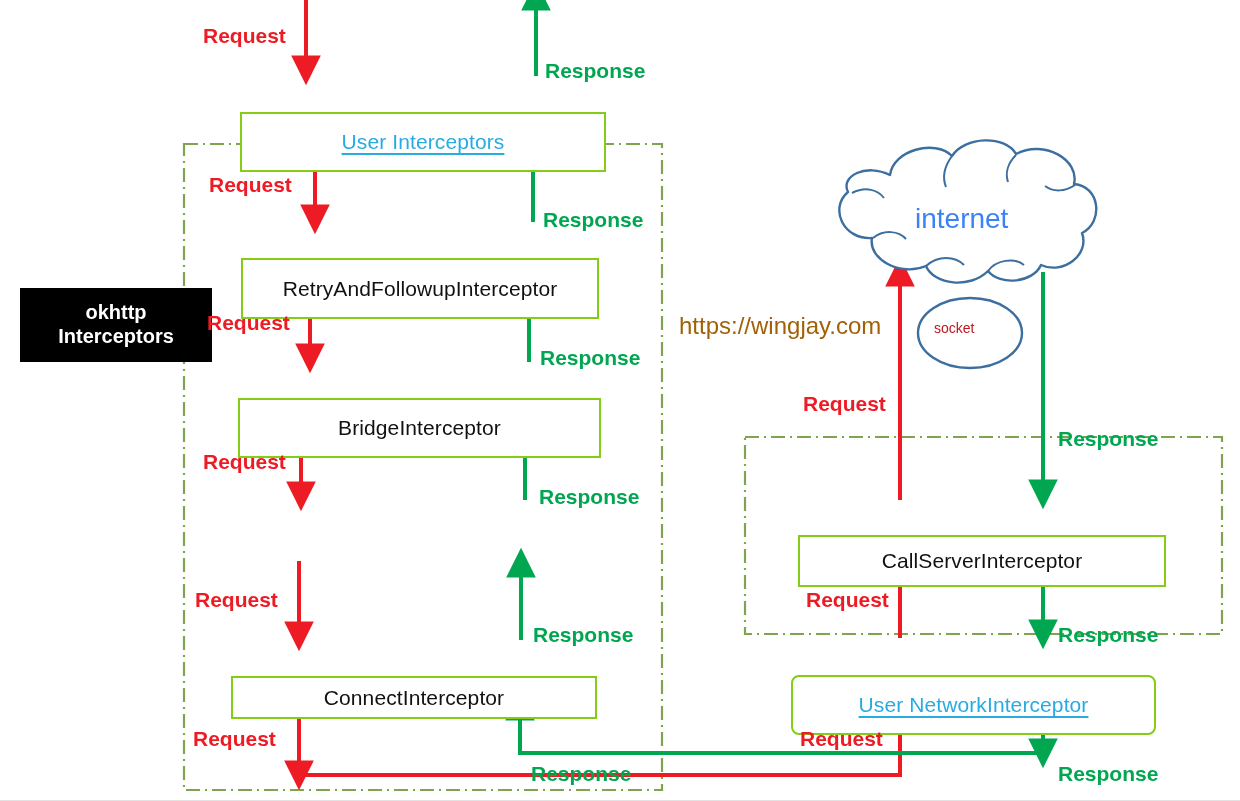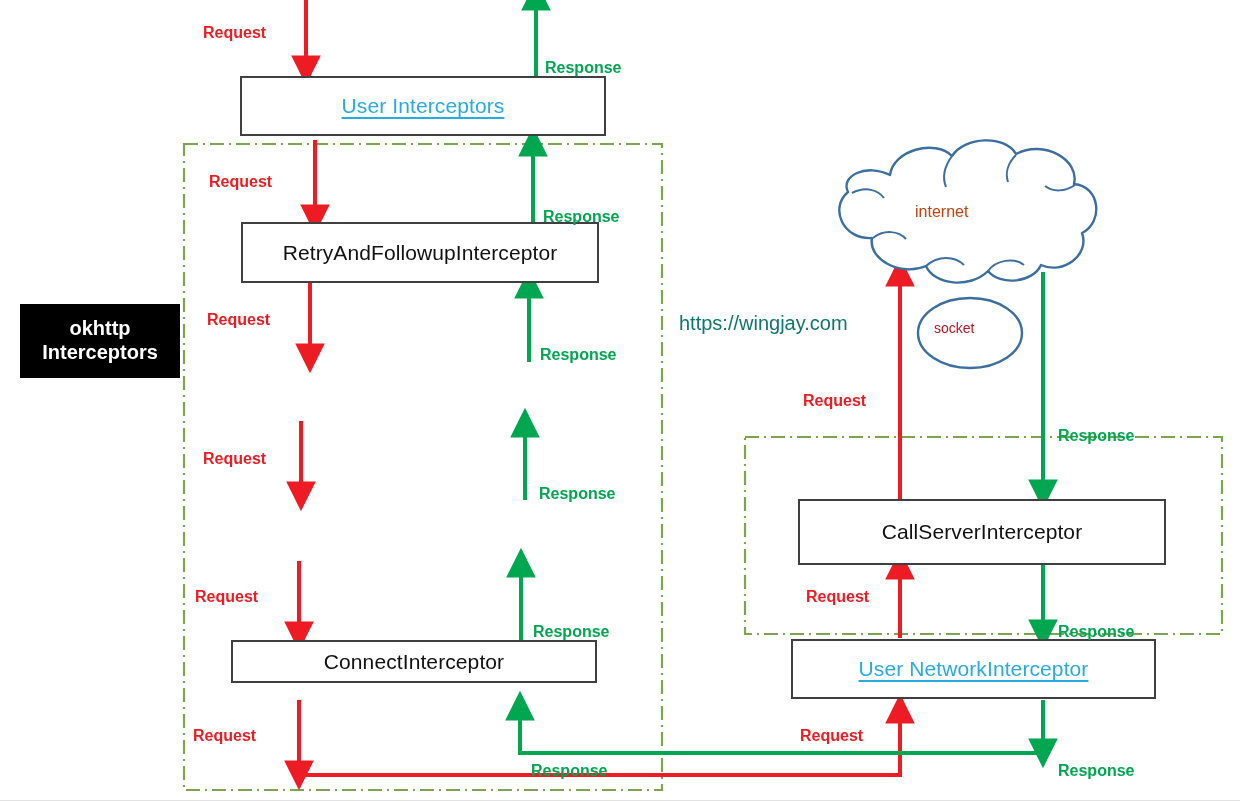--- a/index.html
+++ b/index.html
@@ -20,71 +20,72 @@
   #svg-layer {
     position: absolute;
     left: 0;
     top: 0;
     width: 1240px;
     height: 801px;
   }
   .node-box {
     position: absolute;
     box-sizing: border-box;
-    border: 2px solid #404040;
+    border: 2px solid #84cc16;
     background: #ffffff;
     display: flex;
     align-items: center;
     justify-content: center;
     font-size: 21px;
     color: #111111;
     letter-spacing: 0.1px;
+    margin-top: 36px;
   }
   .node-box.link-style {
     color: #29ABE2;
     text-decoration: underline;
     text-underline-offset: 4px;
   }
   .flow-label {
     position: absolute;
-    font-size: 16px;
+    font-size: 21px;
     font-weight: bold;
     white-space: nowrap;
   }
   .flow-label.req { color: #ED1C24; }
   .flow-label.res { color: #00A650; margin-top: 35px; }
   .black-tag {
     position: absolute;
     background: #000000;
     color: #ffffff;
     font-size: 20px;
     font-weight: bold;
     display: flex;
     flex-direction: column;
     align-items: center;
     justify-content: center;
     line-height: 1.18;
     text-align: center;
   }
   .cloud-label {
     position: absolute;
-    color: #c2410c;
-    font-size: 16px;
+    color: #3b82f6;
+    font-size: 28px;
     white-space: nowrap;
   }
   .socket-label {
     position: absolute;
     color: #BE1622;
     font-size: 14px;
     white-space: nowrap;
   }
   .watermark {
     position: absolute;
-    color: #0f766e;
-    font-size: 20px;
+    color: #a16207;
+    font-size: 24px;
     white-space: nowrap;
   }
   .bottom-rule {
     position: absolute;
     left: 0;
     bottom: 0;
     width: 1240px;
     height: 1px;
     background: #e2e2e2;
   }
@@ -173,35 +174,38 @@
   </svg>
 
   <div class="node-box link-style" style="left:240px; top:76px; width:366px; height:60px;">
     <span>User    Interceptors</span>
   </div>
 
   <div class="node-box" style="left:241px; top:222px; width:358px; height:61px;align-items:center;">
     <span>RetryAndFollowupInterceptor</span>
   </div>
 
+  <div class="node-box" style="left:238px; top:362px; width:363px; height:60px;">
+    <span>BridgeInterceptor</span>
+  </div>
 
 
   <div class="node-box" style="left:231px; top:640px; width:366px; height:43px;">
     <span>ConnectInterceptor</span>
   </div>
 
-  <div class="node-box" style="left:798px; top:499px; width:368px; height:66px;">
+  <div class="node-box" style="left:798px; top:499px; width:368px; height:52px;">
     <span>CallServerInterceptor</span>
   </div>
 
-  <div class="node-box link-style" style="left:791px; top:639px; width:365px; height:60px;">
+  <div class="node-box link-style" style="left:791px; top:639px; width:365px; height:60px;border-radius:8px;">
     <span>User  NetworkInterceptor</span>
   </div>
 
-  <div class="black-tag" style="left:20px; top:288px; width:160px; height:74px;margin-top:16px;">
+  <div class="black-tag" style="left:20px; top:288px; width:192px; height:74px;">
     <span>okhttp</span>
     <span>Interceptors</span>
   </div>
 
   <div class="cloud-label" style="left:915px; top:203px;">internet</div>
 
   <div class="socket-label" style="left:934px; top:320px;">socket</div>
 
   <div class="watermark" style="left:679px; top:312px;">https://wingjay.com</div>
 

